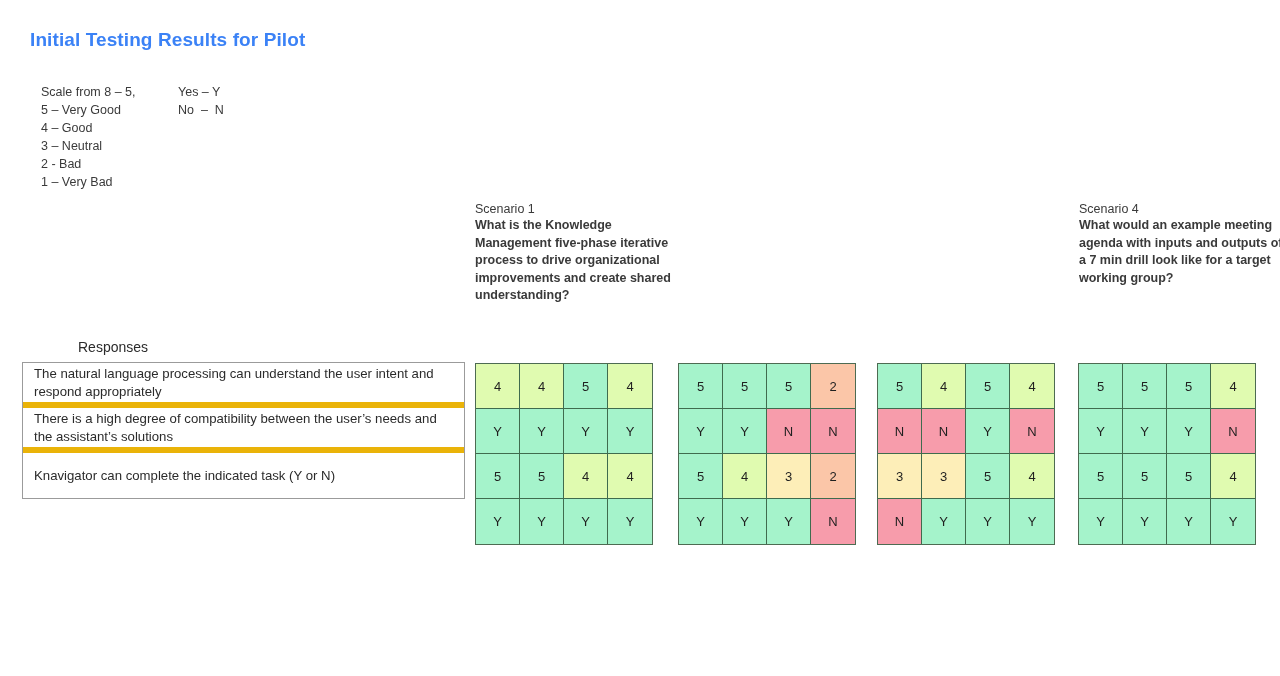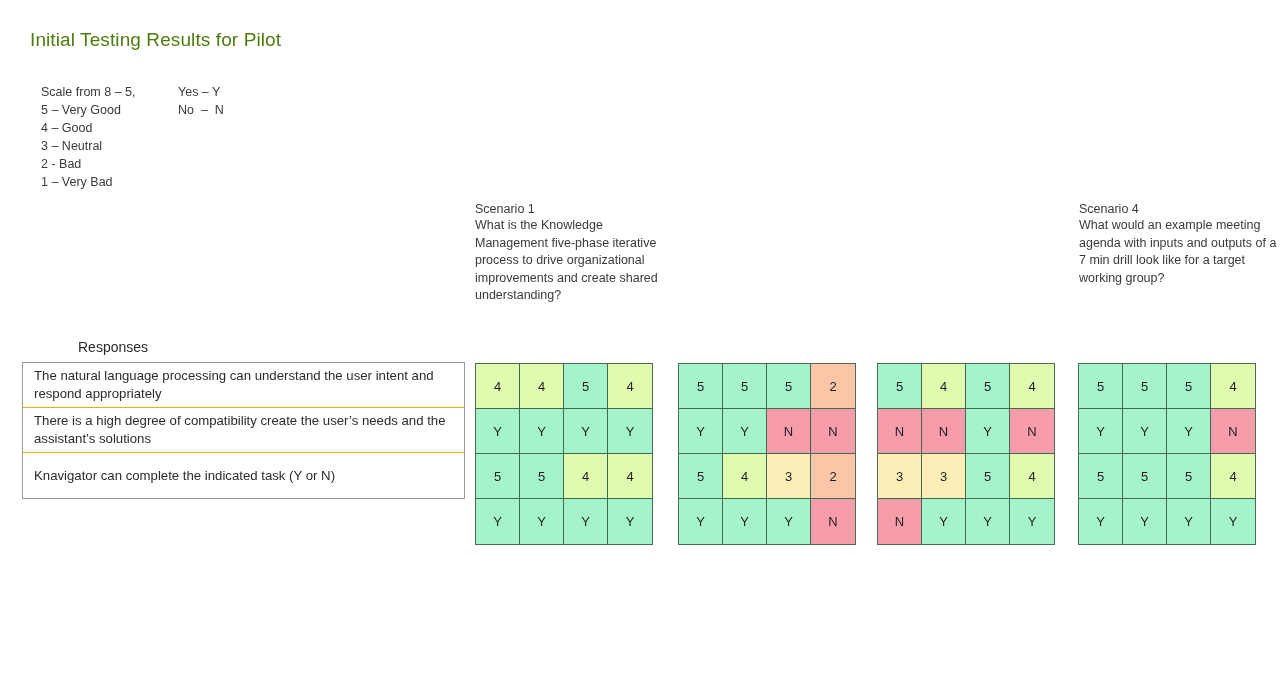--- a/index.html
+++ b/index.html
@@ -18,22 +18,22 @@
     color: #2f2f2f;
     -webkit-font-smoothing: antialiased;
   }
 
   
   #page-title {
     position: absolute;
     left: 30px;
     top: 29px;
     font-size: 19px;
-    font-weight: 400;
-    color: #4d7c0f;
+    font-weight: 700;
+    color: #3b82f6;
     letter-spacing: 0.1px;
     white-space: nowrap;
   }
 
   
   #legend {
     position: absolute;
     left: 41px;
     top: 83px;
     display: flex;
@@ -66,20 +66,21 @@
   }
   .scenario-title {
     font-size: 12.5px;
     line-height: 16px;
     color: #3a3a3a;
   }
   .scenario-question {
     font-size: 12.5px;
     line-height: 17.6px;
     color: #3a3a3a;
+    font-weight: bold;
   }
 
   
   #responses-label {
     position: absolute;
     left: 34px;
     top: 339px;
     font-size: 14px;
     color: #2b2b2b;
     margin-left: 44px;
@@ -90,21 +91,21 @@
     top: 362px;
     width: 443px;
     border: 1px solid #9b9b9b;
     border-collapse: collapse;
   }
   #responses-table .resp-row {
     height: 45px;
     display: flex;
     align-items: center;
     padding: 0 10px 0 11px;
-    border-bottom: 1px solid #eab308;
+    border-bottom: 6px solid #eab308;
   }
   #responses-table .resp-row:last-child {
     border-bottom: none;
   }
   .resp-text {
     font-size: 13.2px;
     line-height: 18px;
     color: #2b2b2b;
   }
 
@@ -160,21 +161,21 @@
   </div>
 </div>
 
 <div id="responses-label">Responses</div>
 
 <div id="responses-table">
   <div class="resp-row">
     <span class="resp-text">The natural language processing can understand the user intent and respond appropriately</span>
   </div>
   <div class="resp-row">
-    <span class="resp-text">There is a high degree of compatibility create the user’s needs and the assistant’s solutions</span>
+    <span class="resp-text">There is a high degree of compatibility between the user’s needs and the assistant’s solutions</span>
   </div>
   <div class="resp-row">
     <span class="resp-text">Knavigator can complete the indicated task (Y or N)</span>
   </div>
 </div>
 
 <div class="result-grid" id="grid-scenario-1" style="left:475px">
     <div class="cell" style="background: rgb(224, 251, 176);">4</div>
     <div class="cell" style="background: rgb(224, 251, 176);">4</div>
     <div class="cell" style="background: rgb(165, 243, 203);">5</div>

